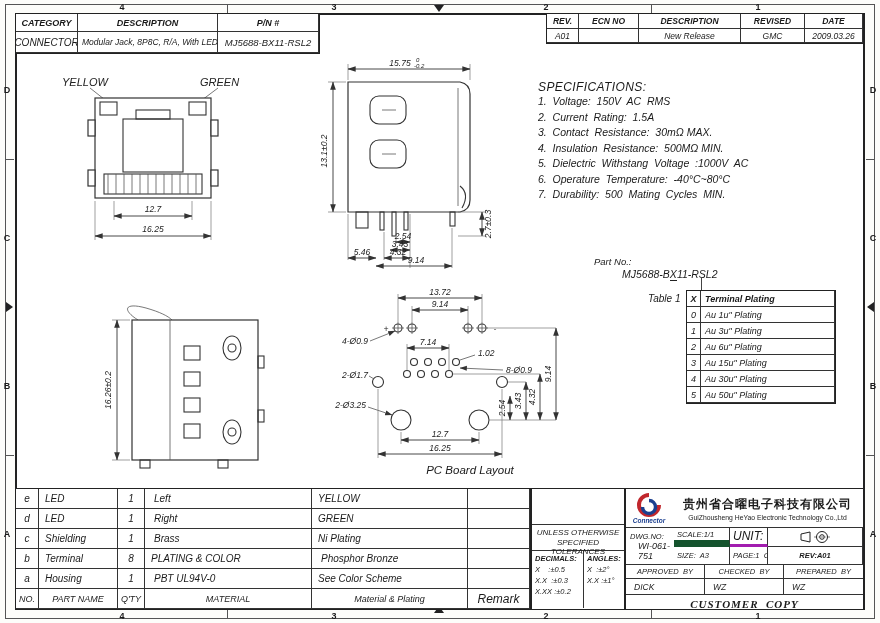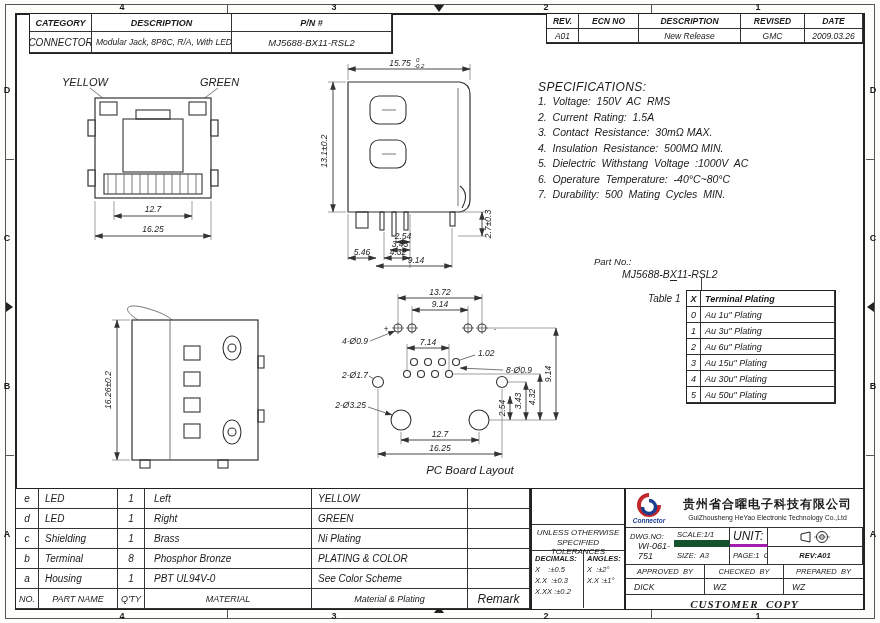--- a/index.html
+++ b/index.html
@@ -77,21 +77,21 @@
   <div class="tick-v" style="left:651px;top:610px"></div>
   <div class="tick-h" style="left:5px;top:159px"></div>
   <div class="tick-h" style="left:5px;top:455px"></div>
   <div class="tick-h" style="left:866px;top:159px"></div>
   <div class="tick-h" style="left:866px;top:455px"></div>
   <div class="arr-d" style="left:434px;top:5px"></div>
   <div class="arr-u" style="left:434px;top:606px"></div>
   <div class="arr-r" style="left:6px;top:302px"></div>
   <div class="arr-l" style="left:867px;top:302px"></div>
 
-  <div class="tbl" style="left:29px;top:13px;width:364px;height:41px;grid-template-columns:62px 140px 1fr;grid-template-rows:18px 1fr;">
+  <div class="tbl" style="left:15px;top:13px;width:305px;height:41px;grid-template-columns:62px 140px 1fr;grid-template-rows:18px 1fr;">
     <div class="c cc it bold" style="font-size:9px">CATEGORY</div>
     <div class="c cc it bold" style="font-size:9px">DESCRIPTION</div>
     <div class="c cc it bold" style="font-size:9px">P/N #</div>
     <div class="c cc it">CONNECTOR</div>
     <div class="c it" style="font-size:8.5px">Modular Jack, 8P8C, R/A, With LED</div>
     <div class="c cc it" style="font-size:9.5px">MJ5688-BX11-RSL2</div>
   </div>
 
   <div class="tbl" style="left:546px;top:13px;width:318px;height:31px;grid-template-columns:32px 60px 102px 64px 1fr;grid-template-rows:15px 1fr;">
     <div class="c cc it bold" style="font-size:8.5px">REV.</div>
@@ -370,22 +370,22 @@
     <div class="c cc it">c</div>
     <div class="c it" style="padding-left:6px">Shielding</div>
     <div class="c cc it">1</div>
     <div class="c it" style="padding-left:9px">Brass</div>
     <div class="c it" style="padding-left:6px">Ni Plating</div>
     <div class="c cc it"></div>
 
     <div class="c cc it">b</div>
     <div class="c it" style="padding-left:6px">Terminal</div>
     <div class="c cc it">8</div>
+    <div class="c it" style="padding-left:6px">PLATING &amp; COLOR</div>
     <div class="c it" style="padding-left:9px">Phosphor Bronze</div>
-    <div class="c it" style="padding-left:6px">PLATING &amp; COLOR</div>
     <div class="c cc it"></div>
 
     <div class="c cc it">a</div>
     <div class="c it" style="padding-left:6px">Housing</div>
     <div class="c cc it">1</div>
     <div class="c it" style="padding-left:9px">PBT UL94V-0</div>
     <div class="c it" style="padding-left:6px">See Color Scheme</div>
     <div class="c cc it"></div>
 
     <div class="c cc it" style="font-size:9px">NO.</div>

